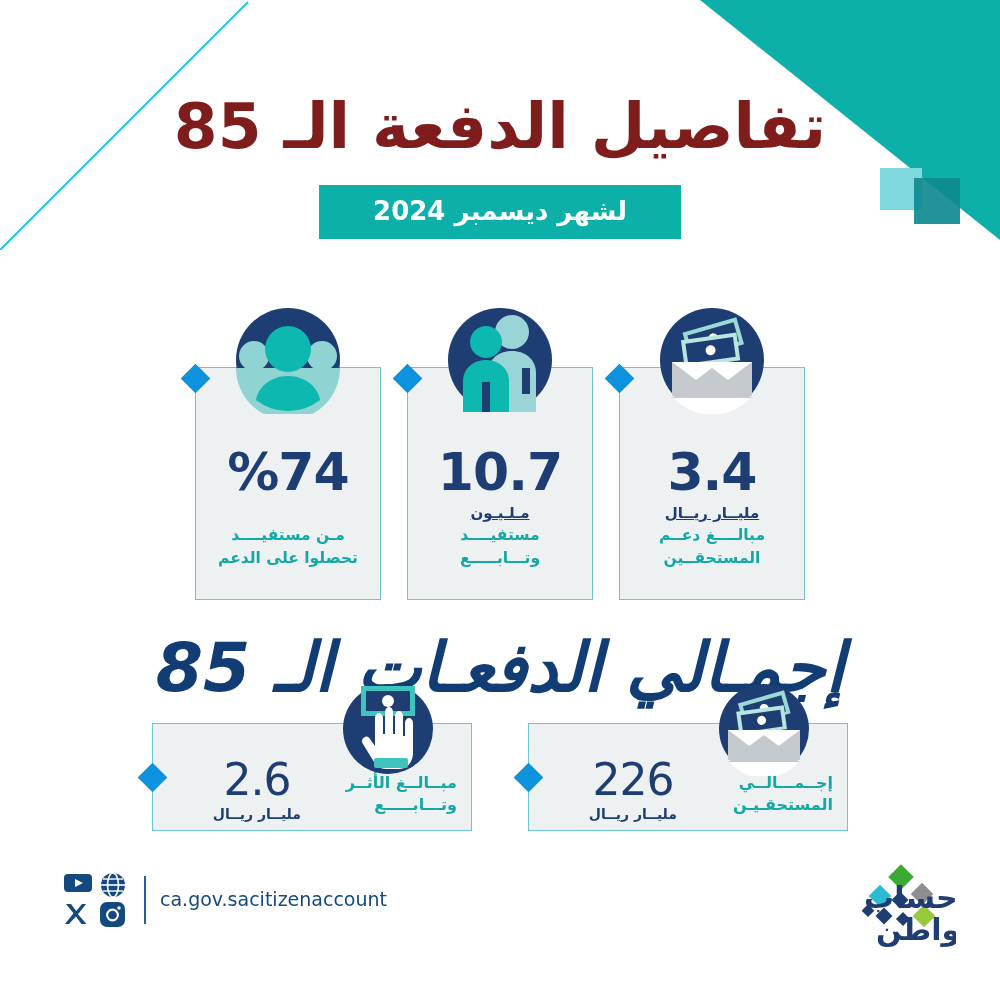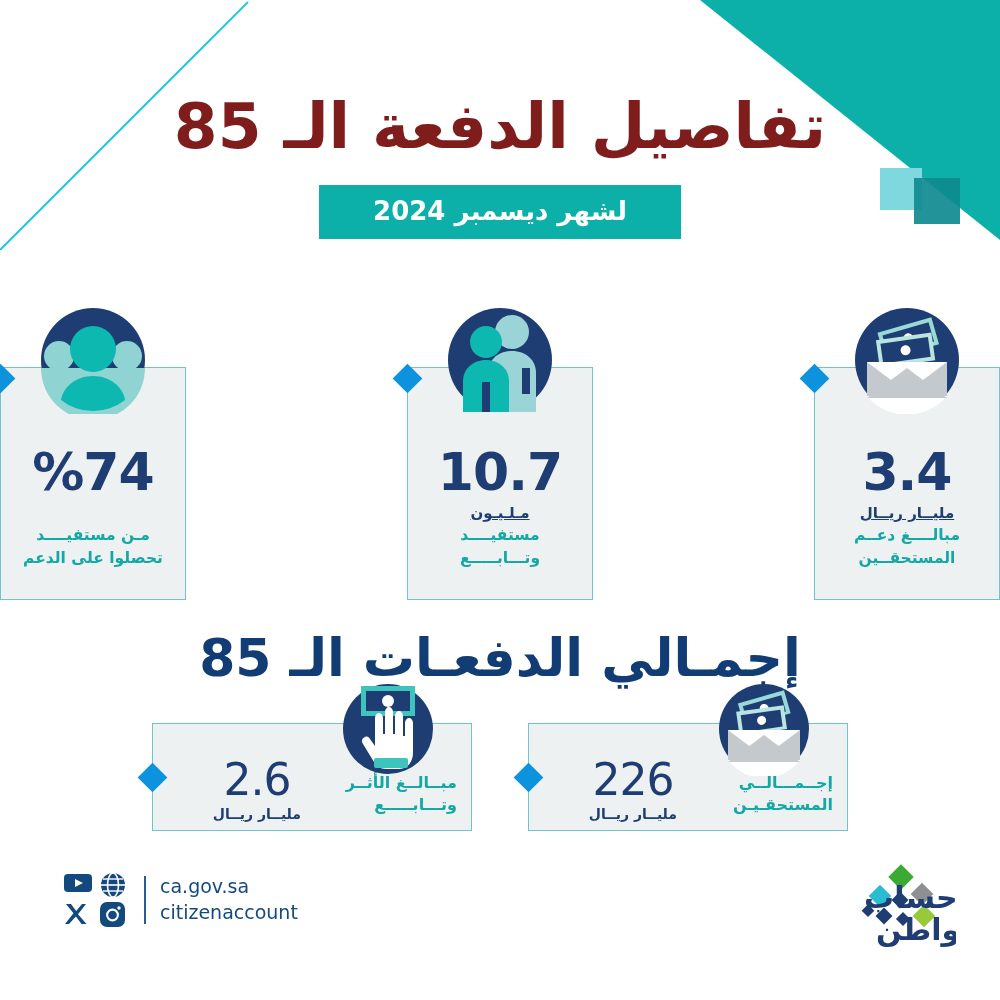--- a/index.html
+++ b/index.html
@@ -40,22 +40,22 @@
   }
   .badge {
     display:inline-block; background:#0cb0a9; color:#ffffff;
     font-size:26px; font-weight:bold; padding:11px 54px 13px;
     margin-top:22px; direction:rtl;
   }
 
   
   .cards-top {
     position:absolute; top:367px; left:0; width:1000px;
-    display:flex; flex-direction:row-reverse; justify-content:space-between;
-    gap:20px; z-index:5;
+    display:flex; flex-direction:row-reverse; justify-content:center;
+    gap:26px; z-index:5;
   }
   .card {
     position:relative; width:186px; height:233px;
     background:#eef1f1; border:1.6px solid #6ec6cc;
     display:flex; flex-direction:column; align-items:center;
   }
   .card .icon-holder {
     position:absolute; top:-62px; left:50%; transform:translateX(-50%);
     width:108px; height:108px; z-index:6;
   }
@@ -75,22 +75,23 @@
   }
   .diamond {
     position:absolute; width:21px; height:21px; background:#0d93de;
     transform:rotate(45deg); z-index:7;
   }
   .d-left  { left:-11px; }
 
   
   .sub-title {
     position:absolute; top:628px; left:0; width:1000px; text-align:center;
-    color:#123d74; font-size:52px; font-weight:bold; direction:rtl; z-index:5;
+    color:#123d74; font-size:68px; font-weight:bold; direction:rtl; z-index:5;
     letter-spacing:-1px;
+    font-style:italic;
   }
 
   .cards-bottom {
     position:absolute; top:723px; left:0; width:1000px;
     display:flex; flex-direction:row-reverse; justify-content:center;
     gap:56px; z-index:5;
   }
   .wcard {
     position:relative; width:320px; height:108px;
     background:#eef1f1; border:1.6px solid #6ec6cc;
@@ -123,21 +124,21 @@
   .footer { position:absolute; bottom:46px; left:0; width:1000px; height:90px; z-index:5; }
   .social {
     position:absolute; left:64px; top:8px;
     display:flex; flex-direction:row; align-items:center; direction:ltr;
   }
   .social-icons { display:grid; grid-template-columns:30px 30px; grid-gap:4px 6px; }
   .social-icons span { width:28px; height:26px; display:block; }
   .social-icons svg { display:block; }
   .vrule { width:2px; height:48px; background:#2a5b92; margin:0 14px; }
   .handles {
-    display:flex; flex-direction:column; justify-content:center;
+    display:flex; flex-direction:row; justify-content:center;
     color:#14497f; font-size:19px; line-height:1.35; direction:ltr;
   }
   .logo { position:absolute; right:44px; top:0; width:210px; height:84px; }
   .logo svg { display:block; }
 </style>
 </head>
 <body>
 
 <div class="corner-tr"></div>
 <div class="sq-a"></div>

